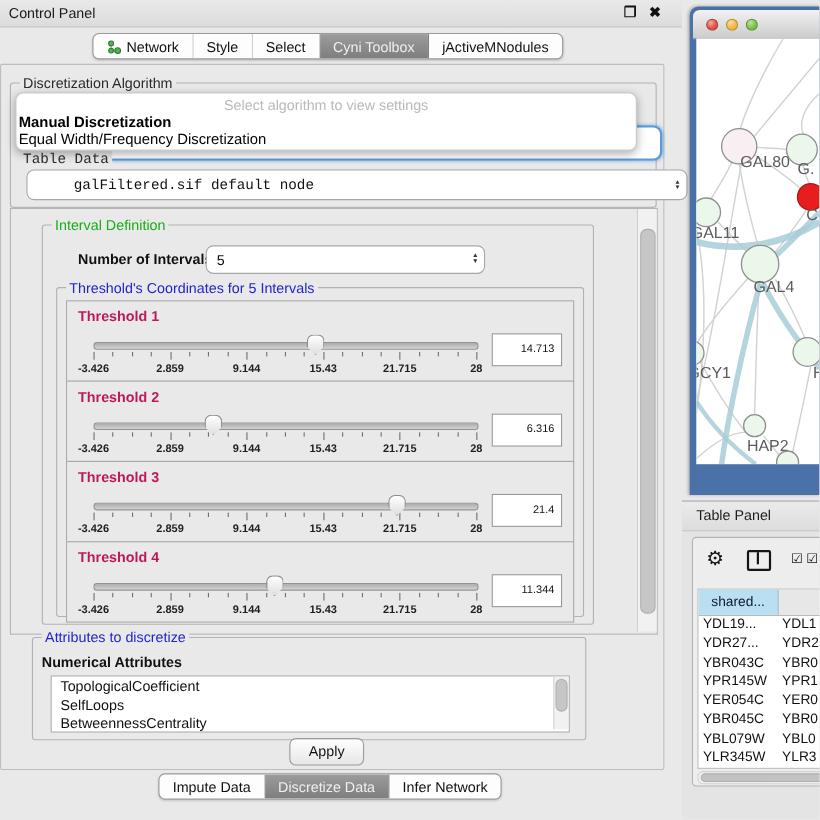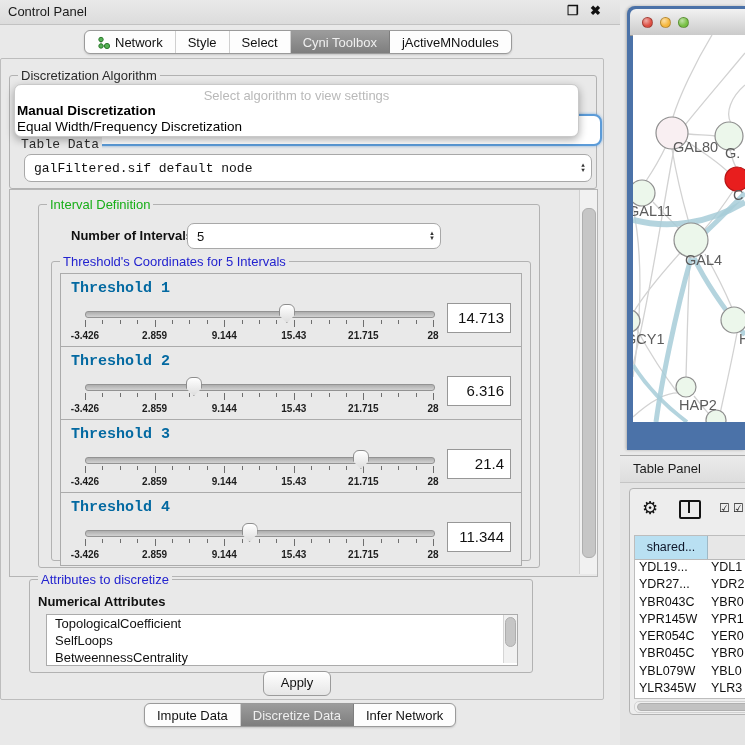--- a/index.html
+++ b/index.html
@@ -55,34 +55,34 @@
   #main-vsb{right:0;top:0;width:17px;height:384px;}
   #main-vsb .vsb-thumb{top:18px;height:348px;}
 
   #interval-group{left:28px;top:14px;width:500px;height:362px;}
   #noi-label{left:32px;top:23px;font-size:13px;font-weight:bold;color:#111;}
   #noi-spinner{left:148px;top:18px;width:252px;height:24px;}
   #thresholds-group{left:12px;top:56px;width:478px;height:298px;}
   #threshold-stack{position:absolute;left:8px;top:12px;right:8px;}
 
   .th-box{position:relative;border:1px solid #ababab;background:#e9e9e9;height:72px;margin-top:-1px;}
-  .th-label{position:absolute;left:10px;top:6px;font-size:15px;font-weight:bold;color:#0369a1;font-family:Liberation Mono, monospace;}
+  .th-label{position:absolute;left:10px;top:6px;font-size:13px;font-weight:bold;color:#be185d;}
   .slider{position:absolute;left:24px;top:28px;width:348px;height:42px;}
   .sl-track{position:absolute;left:0;top:9px;width:100%;height:5px;border-radius:3px;
             background:linear-gradient(#adadad,#d2d2d2);border:1px solid #939393;}
   .sl-thumb{position:absolute;top:2px;width:14px;height:17px;margin-left:-7px;
             background:linear-gradient(#ffffff,#dedede);border:1px solid #8d8d8d;
             border-radius:6px 6px 2px 2px;
             clip-path:polygon(0 0,100% 0,100% 58%,50% 100%,0 58%);}
   .sl-tick{position:absolute;top:18px;width:1px;background:#6e6e6e;}
   .sl-tick.major{height:7px;}
   .sl-tick.minor{height:4px;}
   .sl-lab{position:absolute;top:28px;transform:translateX(-50%);font-size:10px;font-weight:bold;color:#1d1d1d;white-space:nowrap;}
   .th-value{position:absolute;right:10px;top:29px;width:56px;height:28px;background:#fff;
-            border:1px solid #979797;font-size:15px;color:#111;text-align:right;
+            border:1px solid #979797;font-size:10px;color:#111;text-align:right;
             line-height:28px;padding-right:6px;}
 
   #attributes-group{left:28px;top:520px;width:502px;height:92px;}
   #num-attr-label{left:8px;top:14px;font-size:13px;font-weight:bold;color:#111;}
   #attr-list{left:16px;top:34px;width:470px;height:50px;background:#fff;border:1px solid #ababab;overflow:hidden;}
   .attr-item{font-size:13px;color:#111;line-height:17px;padding-left:8px;white-space:nowrap;}
   #attr-vsb{right:0;top:0;width:13px;height:48px;background:#f1f1f1;border-left:1px solid #d5d5d5;position:absolute;}
   #attr-vsb .vsb-thumb{top:2px;height:28px;left:1px;width:9px;}
 
   #apply-btn{left:262px;top:612px;width:66px;height:23px;background:linear-gradient(#ffffff,#e6e6e6);
@@ -161,21 +161,21 @@
       </div>
     </div>
 
   <div class="abs" id="cp-content">
 
     <div class="group" id="algo-group" style="left:8px;top:16px;width:586px;height:112px;">
       <span class="gtitle gt-dark">Discretization Algorithm</span>
       <div class="combo" id="algo-combo"></div>
       <div class="group" style="left:8px;top:66px;width:570px;height:42px;border:none;font-family:Liberation Mono, monospace;">
         <span class="gtitle gt-dark" style="left:0;top:-5px;">Table Data</span>
-        <div class="combo" style="left:6px;top:12px;width:566px;height:26px;">
+        <div class="combo" style="left:6px;top:12px;width:566px;height:26px;padding-left:33px;">
           <span class="cval">galFiltered.sif default node</span>
           <span class="arrows">▲<br>▼</span>
         </div>
       </div>
     </div>
 
     <div class="abs" id="scroll-area">
       <div class="group" id="interval-group">
         <span class="gtitle gt-green">Interval Definition</span>
         <span class="abs" id="noi-label">Number of Intervals</span>

